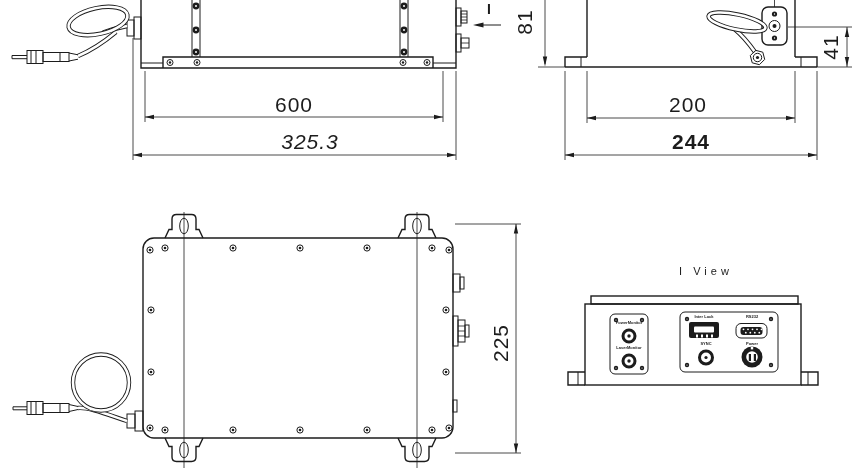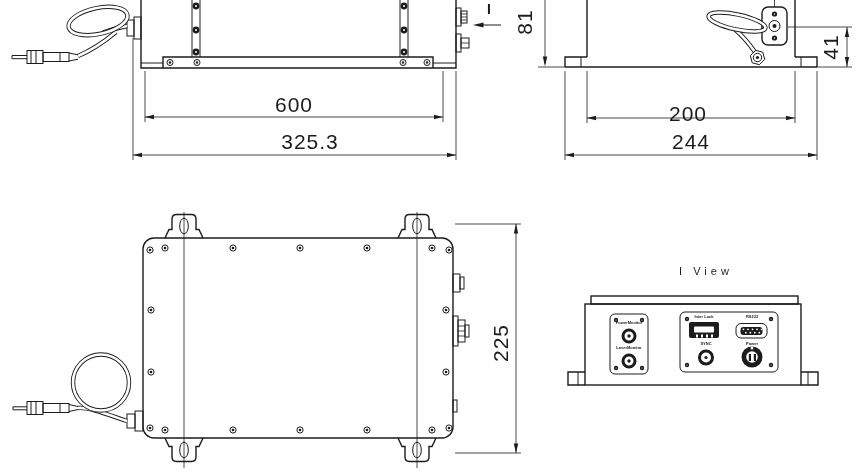--- a/index.html
+++ b/index.html
@@ -356,29 +356,29 @@
         <rect class="fillb" x="748.8" y="354" width="2.2" height="7"></rect>
         <rect class="fillb" x="753.8" y="354" width="2.2" height="7"></rect>
         <rect x="750.8" y="346.8" width="2.4" height="2.6" fill="#fff"></rect>
       </g>
     </g>
   </g>
 </svg>
 
 <div class="label dim" style="left:294px;top:104px;">600</div>
 
-<div class="label dim" style="left:310px;top:141px;">325.3</div>
+<div class="label dim" style="left:310px;top:141px;font-style:italic;">325.3</div>
 
 <div class="label dim rot" style="left:524px;top:22px;">81</div>
 
 <div class="label dim rot" style="left:830px;top:47px;">41</div>
 
-<div class="label dim" style="left:688px;top:113px;">200</div>
-
-<div class="label dim" style="left:691px;top:141px;">244</div>
+<div class="label dim" style="left:688px;top:104px;">200</div>
+
+<div class="label dim" style="left:691px;top:141px;font-weight:bold;">244</div>
 
 <div class="label dim rot" style="left:500px;top:343px;">225</div>
 
 <div class="label sec-mark" style="left:489px;top:9px;">I</div>
 
 <div class="label view-title" style="left:706px;top:271px;">I View</div>
 
 <div class="label tiny" style="left:629px;top:323px;">PowerMonitor</div>
 
 <div class="label tiny" style="left:629px;top:348px;">LaserMonitor</div>

